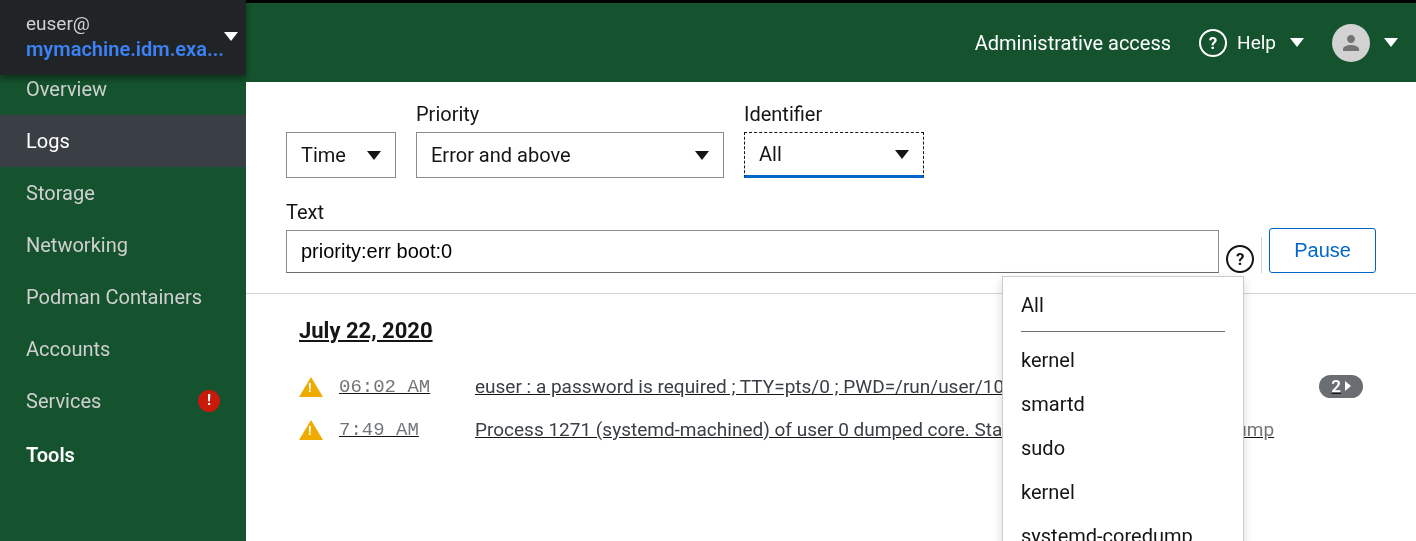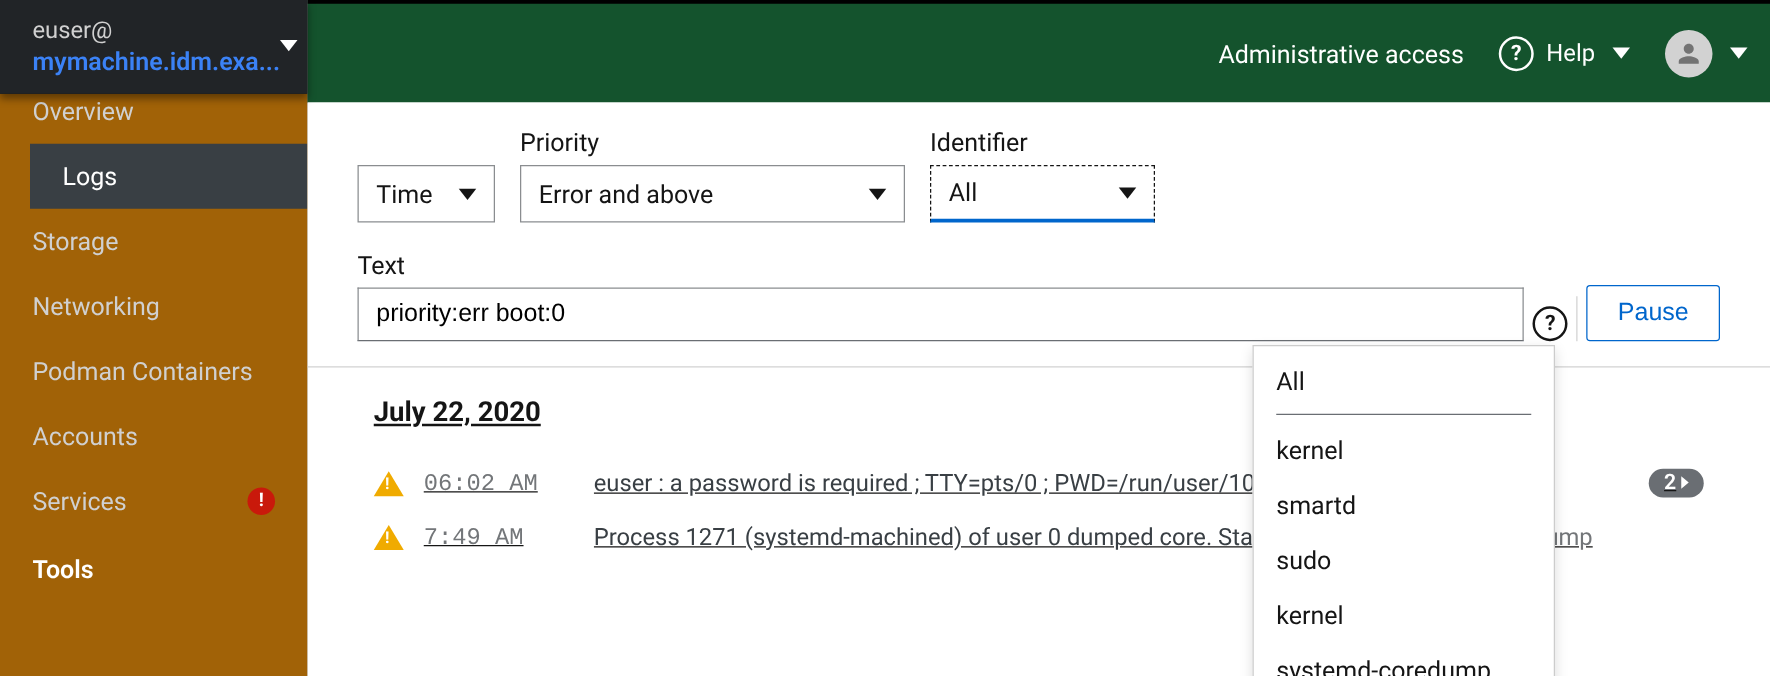--- a/index.html
+++ b/index.html
@@ -34,32 +34,32 @@
   .host-text .host { color: #3b82f6; font-size: 20px; font-weight: 600; }
   .down-caret {
     width: 0; height: 0;
     border-left: 7px solid transparent;
     border-right: 7px solid transparent;
     border-top: 9px solid #fff;
   }
   .nav {
     flex: 1;
     overflow: hidden;
-    background: #a16207;
+    background: #14532d;
   }
   .nav-item {
     display: flex;
     align-items: center;
     justify-content: space-between;
     padding: 14px 26px;
     color: #d0d0d0;
     font-size: 20px;
     cursor: pointer;
   }
-  .nav-item.active { background: #393f44; color: #fff; margin-left: 24px; }
+  .nav-item.active { background: #393f44; color: #fff; }
   .nav-section-label {
     padding: 16px 26px 8px 26px;
     color: #fff;
     font-size: 20px;
     font-weight: 600;
   }
   .alert-dot {
     width: 22px; height: 22px; border-radius: 50%;
     background: #c9190b; color: #fff; font-weight: 700;
     display: inline-flex; align-items: center; justify-content: center;

